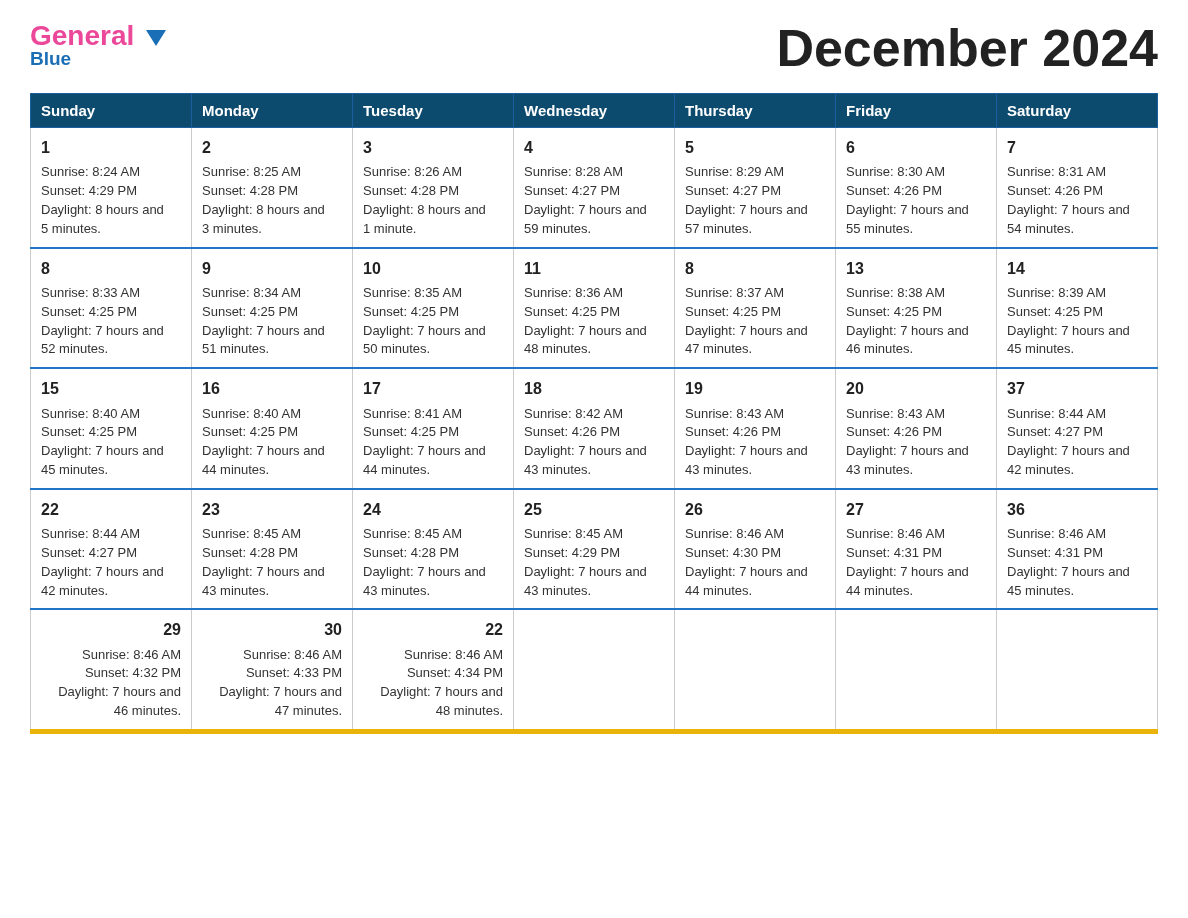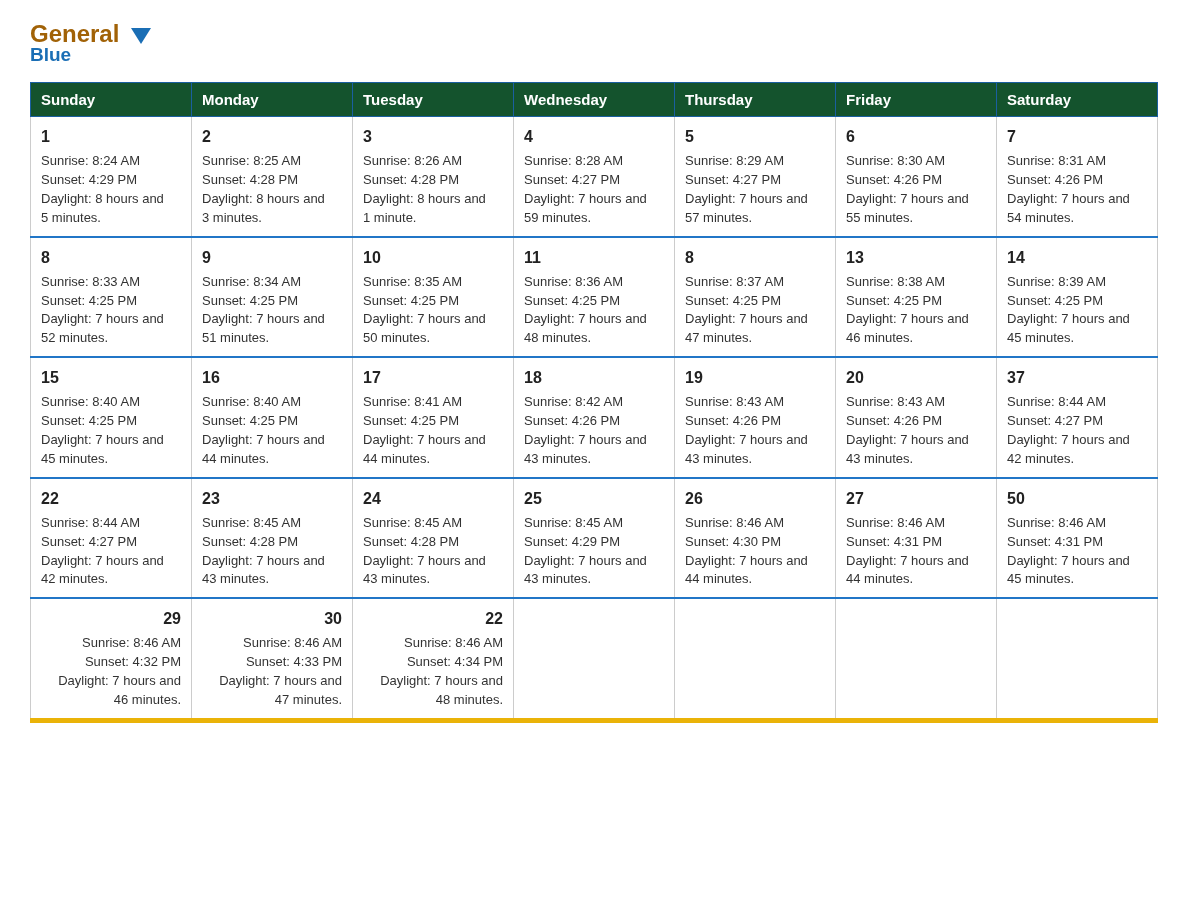--- a/index.html
+++ b/index.html
@@ -16,23 +16,23 @@
       justify-content: space-between;
       align-items: flex-start;
       margin-bottom: 16px;
     }
     .logo {
       display: flex;
       flex-direction: column;
       align-items: flex-start;
     }
     .logo-text {
-      font-size: 24px;
-      font-weight: bold;
-      color: #a16207;
+      font-size: 28px;
+      font-weight: bold;
+      color: #ec4899;
     }
     .logo-line2 {
       font-size: 19px;
       font-weight: bold;
       color: #1a6eb5;
       margin-top: -4px;
     }
     .title-section {
       text-align: right;
     }
@@ -46,21 +46,21 @@
       font-size: 20px;
       color: #444;
       margin-top: 6px;
     }
     .calendar {
       width: 100%;
       border-collapse: collapse;
       border: 1px solid #aaa;
     }
     .calendar th {
-      background: #14532d;
+      background: #0c4a6e;
       color: #fff;
       font-size: 15px;
       font-weight: bold;
       padding: 8px 10px;
       text-align: left;
       border: 1px solid #1a5fa0;
     }
     .calendar td {
       vertical-align: top;
       padding: 8px 10px;
@@ -95,20 +95,21 @@
 <div class="header">
   <div class="logo">
     <div class="logo-text">
       General<span style="display:inline-block; width:0; height:0; border-left:10px solid transparent; border-right:0px solid transparent; border-top:0px solid transparent; vertical-align:middle;"></span><svg style="display:inline-block; vertical-align:middle; margin-left:2px;" width="20" height="16" viewBox="0 0 20 16">
           <polygon points="0,0 20,0 10,16" fill="#1a6eb5"></polygon>
         </svg>
     </div>
     <div class="logo-line2">Blue</div>
   </div>
   <div class="title-section">
+    <div class="main-title">December 2024</div>
   </div>
 </div>
 
 <table class="calendar">
   <thead>
     <tr>
       <th>Sunday</th>
       <th>Monday</th>
       <th>Tuesday</th>
       <th>Wednesday</th>
@@ -227,21 +228,21 @@
         </td>
         <td>
           <div class="day-number">26</div>
           <div class="day-info">Sunrise: 8:46 AM<br>Sunset: 4:30 PM<br>Daylight: 7 hours and<br>44 minutes.</div>
         </td>
         <td>
           <div class="day-number">27</div>
           <div class="day-info">Sunrise: 8:46 AM<br>Sunset: 4:31 PM<br>Daylight: 7 hours and<br>44 minutes.</div>
         </td>
         <td>
-          <div class="day-number">50</div>
+          <div class="day-number">36</div>
           <div class="day-info">Sunrise: 8:46 AM<br>Sunset: 4:31 PM<br>Daylight: 7 hours and<br>45 minutes.</div>
         </td>
       </tr>
       <tr>
         <td>
           <div class="day-number">29</div>
           <div class="day-info">Sunrise: 8:46 AM<br>Sunset: 4:32 PM<br>Daylight: 7 hours and<br>46 minutes.</div>
         </td>
         <td>
           <div class="day-number">30</div>

